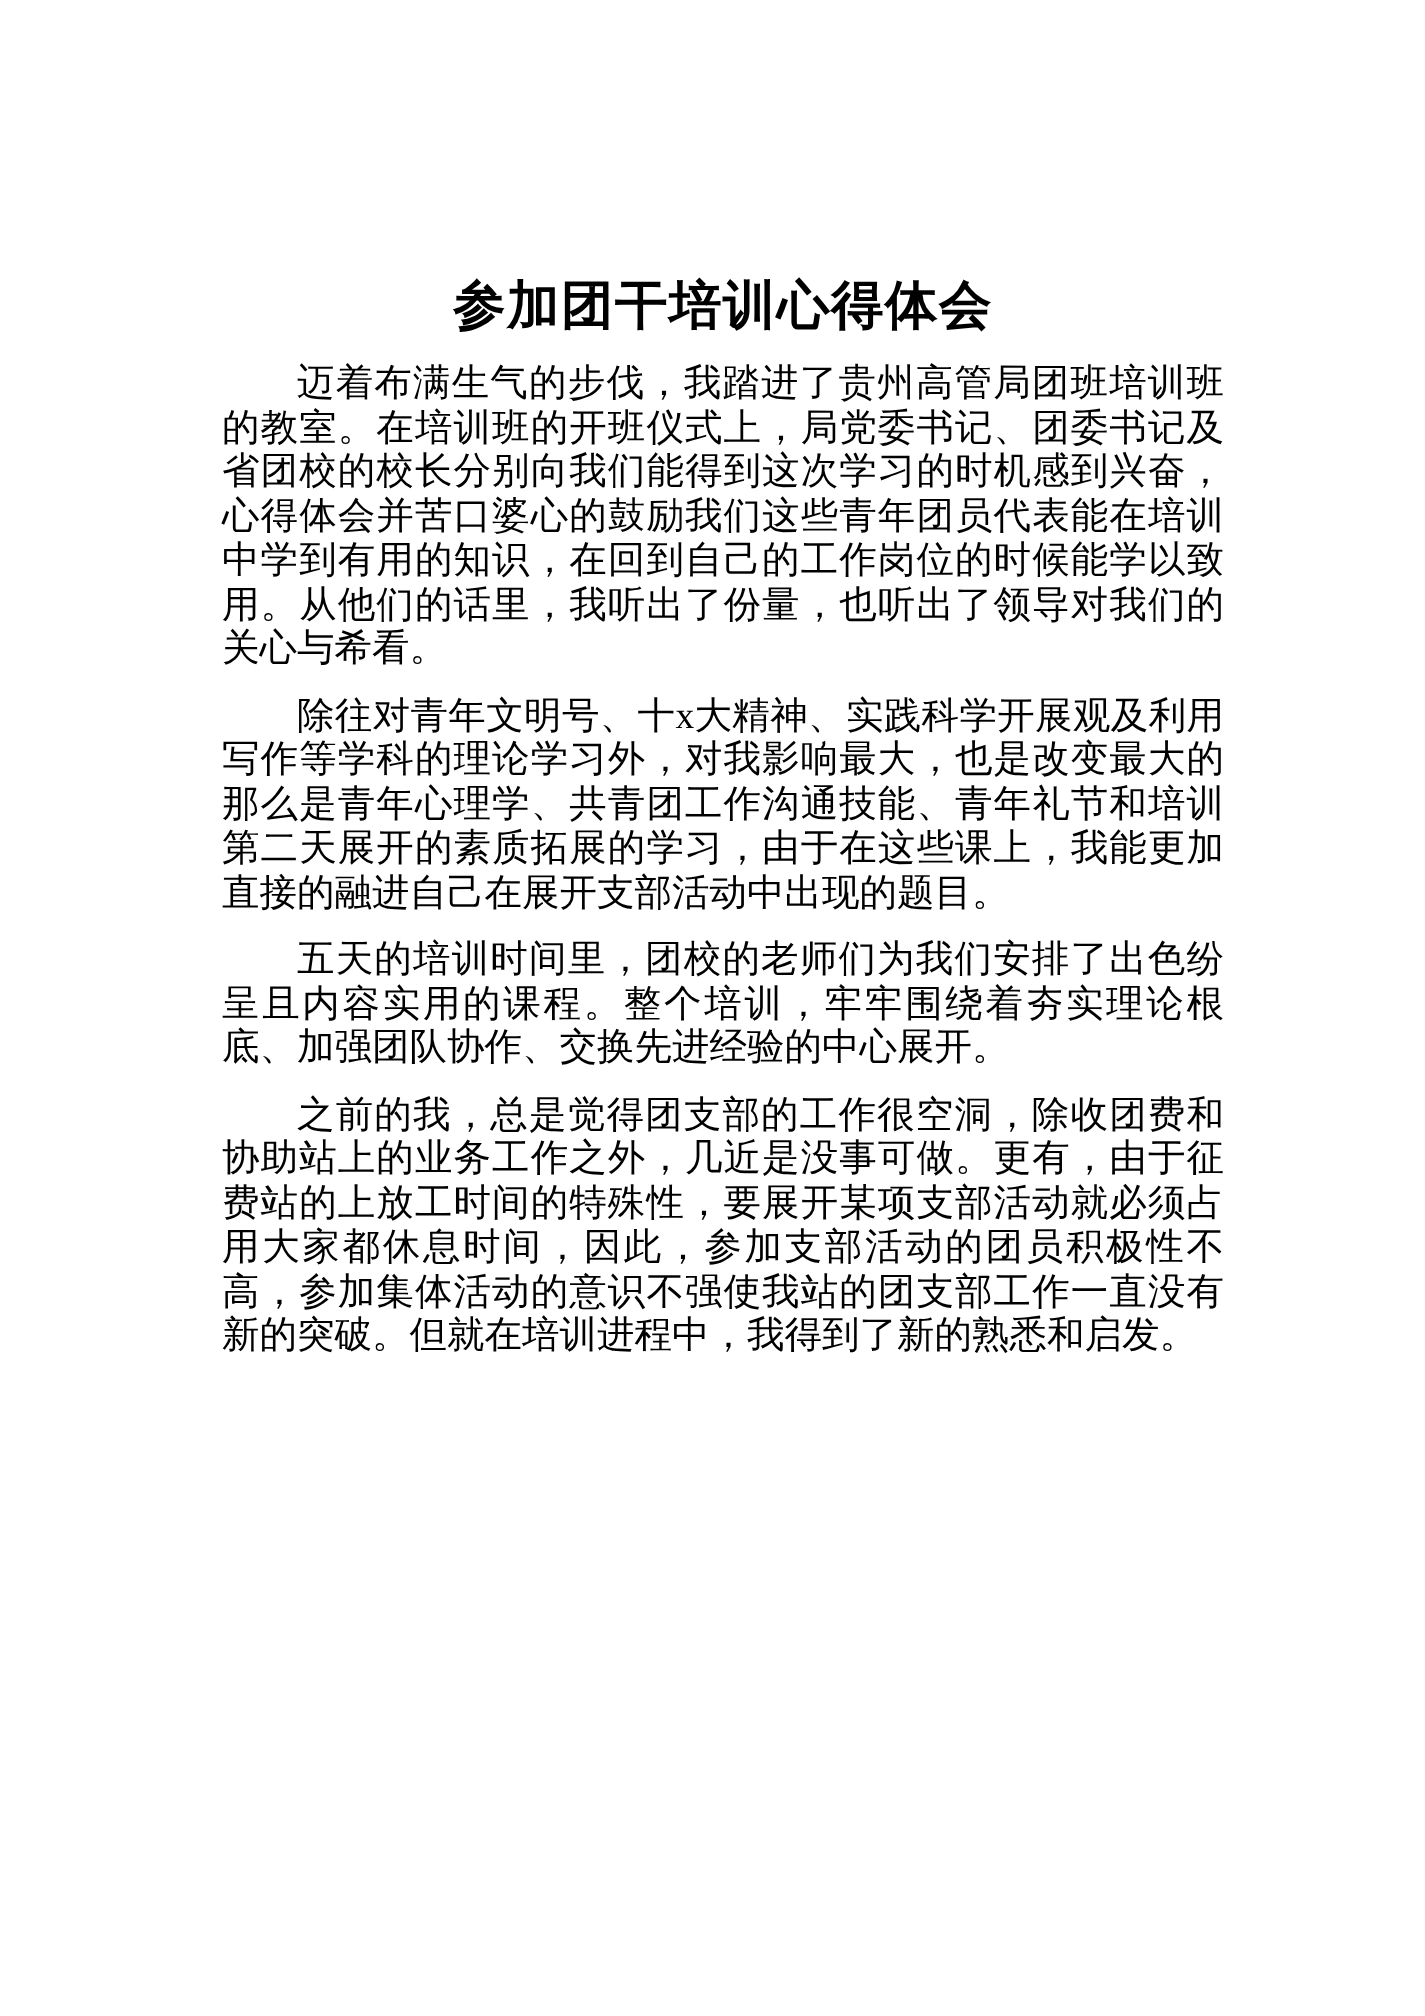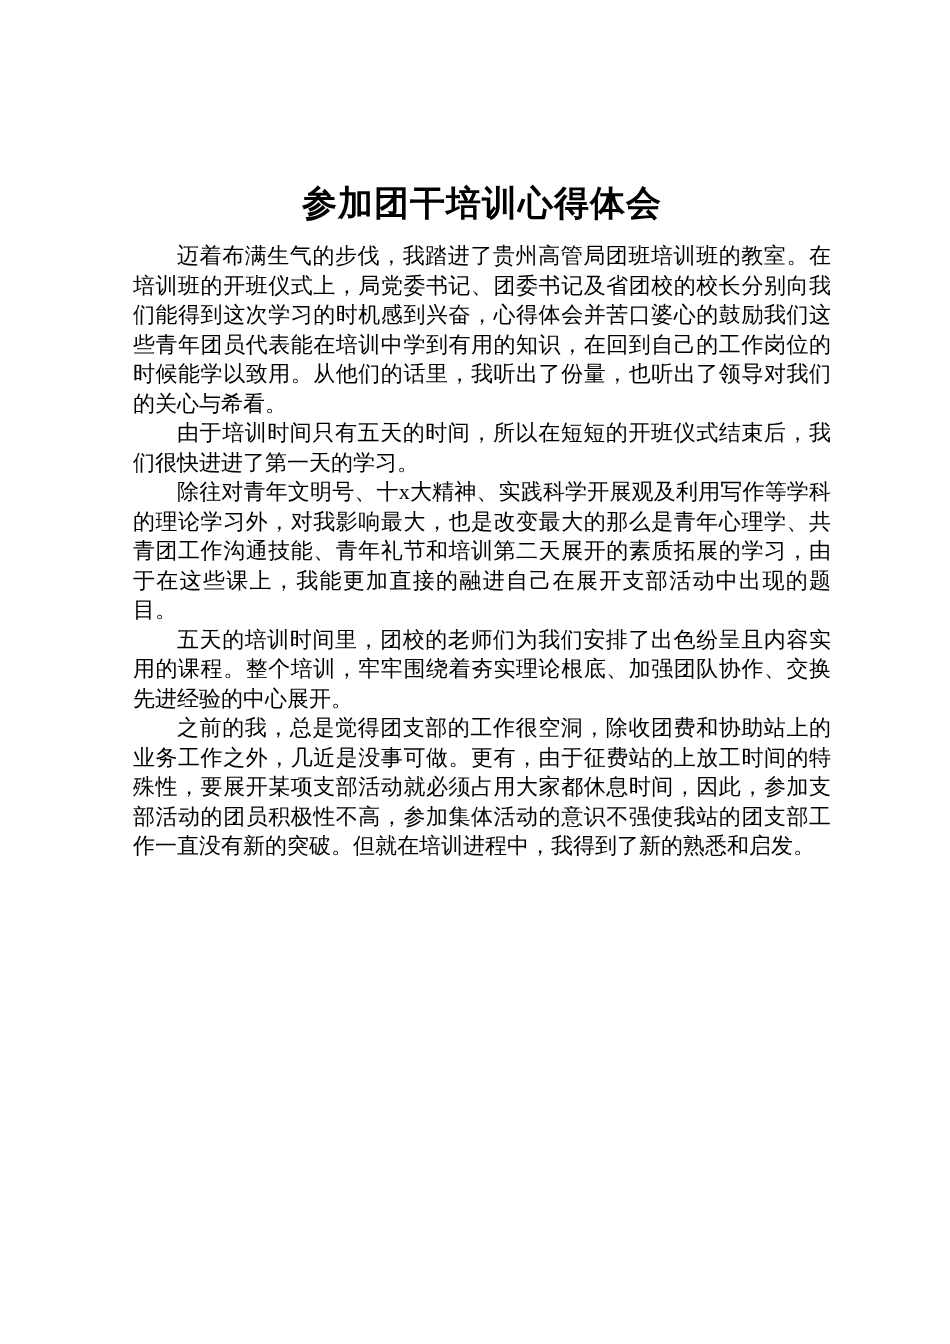--- a/index.html
+++ b/index.html
@@ -24,22 +24,22 @@
   }
   .doc-title {
     margin: 0 0 16px 0;
     font-size: 35px;
     line-height: 42px;
     font-weight: bold;
     text-align: center;
     letter-spacing: 1px;
   }
   .doc-paragraph {
-    margin: 0;
-    font-size: 22px;
+    margin: 15px;
+    font-size: 25px;
     line-height: 29.5px;
     text-align: justify;
     text-justify: inter-ideograph;
     text-indent: 2em;
     word-break: break-all;
   }
   .page-footer {
     position: absolute;
     left: 133px;
     top: 1228px;
@@ -51,21 +51,20 @@
     line-height: 20px;
   }
 </style>
 </head>
 <body>
 
 <div class="page">
   <div class="content">
     <h1 class="doc-title">参加团干培训心得体会</h1>
     <p class="doc-paragraph">迈着布满生气的步伐，我踏进了贵州高管局团班培训班的教室。在培训班的开班仪式上，局党委书记、团委书记及省团校的校长分别向我们能得到这次学习的时机感到兴奋，心得体会并苦口婆心的鼓励我们这些青年团员代表能在培训中学到有用的知识，在回到自己的工作岗位的时候能学以致用。从他们的话里，我听出了份量，也听出了领导对我们的关心与希看。</p>
-    <p class="doc-paragraph">由于培训时间只有五天的时间，所以在短短的开班仪式结束后，我们很快进进了第一天的学习。</p>
     <p class="doc-paragraph">除往对青年文明号、十x大精神、实践科学开展观及利用写作等学科的理论学习外，对我影响最大，也是改变最大的那么是青年心理学、共青团工作沟通技能、青年礼节和培训第二天展开的素质拓展的学习，由于在这些课上，我能更加直接的融进自己在展开支部活动中出现的题目。</p>
     <p class="doc-paragraph">五天的培训时间里，团校的老师们为我们安排了出色纷呈且内容实用的课程。整个培训，牢牢围绕着夯实理论根底、加强团队协作、交换先进经验的中心展开。</p>
     <p class="doc-paragraph">之前的我，总是觉得团支部的工作很空洞，除收团费和协助站上的业务工作之外，几近是没事可做。更有，由于征费站的上放工时间的特殊性，要展开某项支部活动就必须占用大家都休息时间，因此，参加支部活动的团员积极性不高，参加集体活动的意识不强使我站的团支部工作一直没有新的突破。但就在培训进程中，我得到了新的熟悉和启发。</p>
   </div>
 
   <div class="page-footer">
     <span>第1页 共2页</span>
   </div>
 </div>
 

